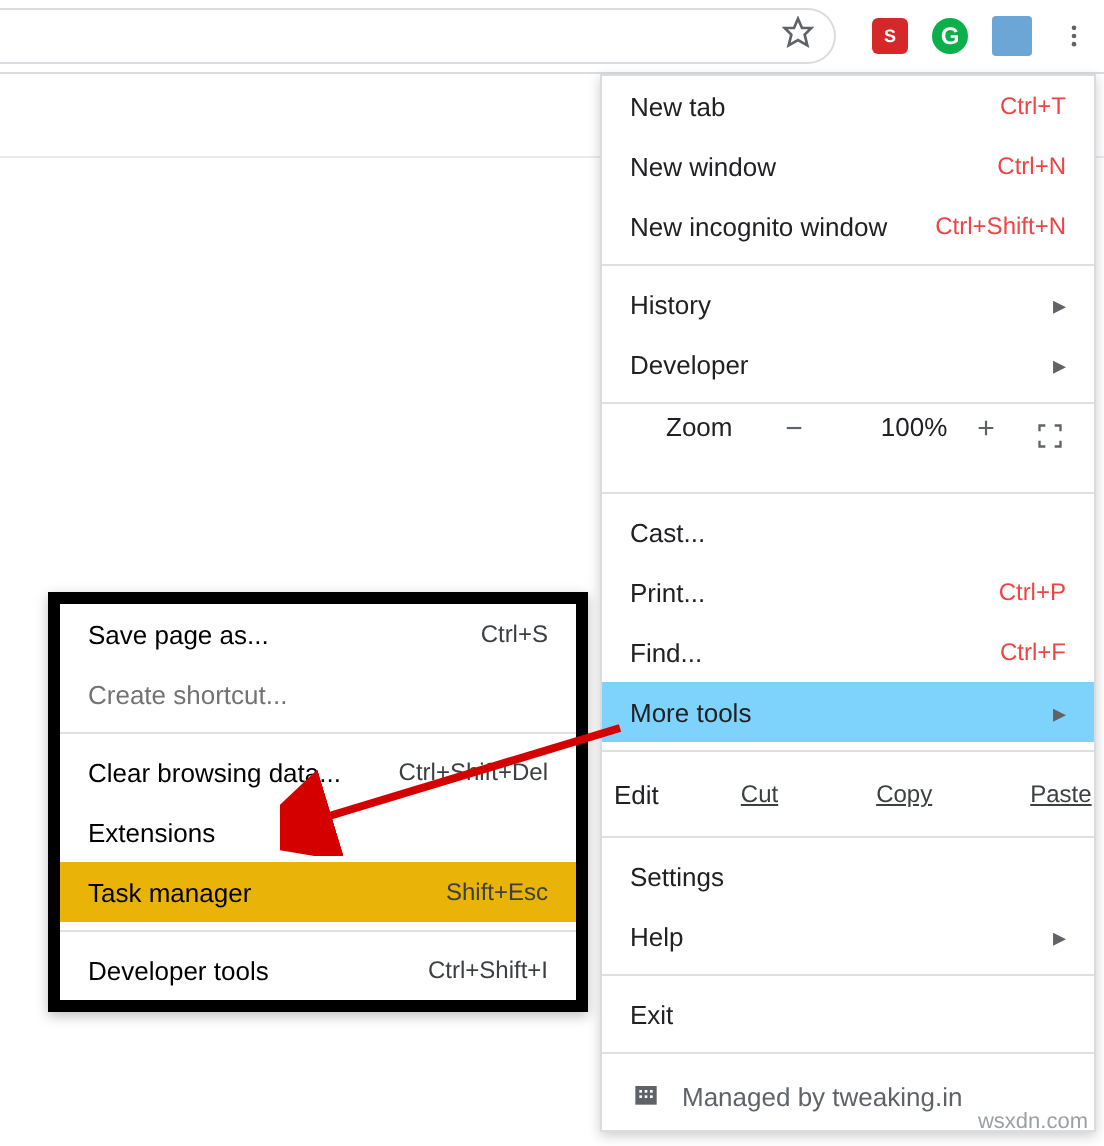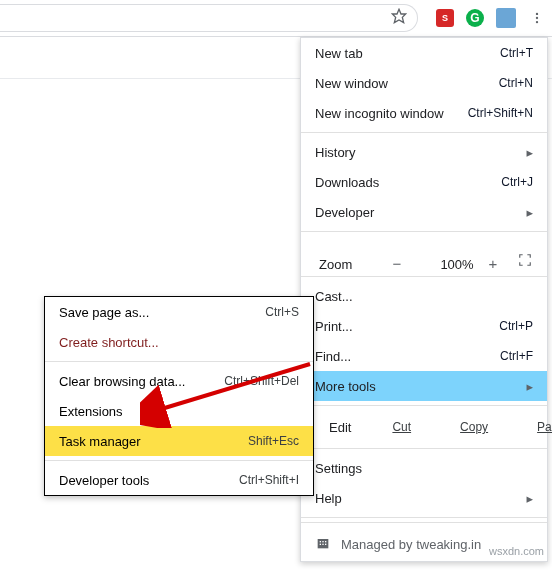--- a/index.html
+++ b/index.html
@@ -17,49 +17,49 @@
   .dots-icon svg { width: 14px; height: 14px; }
   
   
   .page { position: absolute; top: 37px; left: 0; right: 0; height: 42px; border-bottom: 1px solid #e8eaed; }
   
   
   .menu { position: absolute; top: 37px; right: 4px; width: 248px; background: #fff; border: 1px solid #dadce0; box-shadow: 0 2px 6px rgba(0,0,0,0.2); font-size: 13px; color: #202124; }
   .menu-item { display: flex; align-items: center; justify-content: space-between; height: 30px; padding: 0 14px; cursor: pointer; }
   .menu-item.highlight { background: #7dd3fc; }
   .menu-item .label {}
-  .menu-item .shortcut { color: #0f172a; font-size: 12px; }
+  .menu-item .shortcut { color: #ef4444; font-size: 12px; }
   .menu-item .chevron { color: #5f6368; }
   .separator { height: 1px; background: #e0e0e0; margin: 4px 0; }
   
-  .zoom-row { display: flex; align-items: flex-end; height: 36px; padding: 0 10px 0 18px; }
+  .zoom-row { display: flex; align-items: flex-start; height: 36px; padding: 0 10px 0 32px; }
   .zoom-row .zlabel { flex: 1; }
   .zoom-btn { width: 28px; text-align: center; color: #5f6368; cursor: pointer; font-size: 15px; }
   .zoom-val { width: 44px; text-align: center; margin-left: 24px; }
   .fs-btn { width: 24px; height: 24px; display: flex; align-items: center; justify-content: center; cursor: pointer; margin-left: 6px; }
   .fs-btn svg { width: 14px; height: 14px; }
   
-  .edit-row { display: flex; align-items: center; height: 34px; padding: 0 10px 0 28px; gap: 33px; }
+  .edit-row { display: flex; align-items: center; height: 34px; padding: 0 10px 0 6px; gap: 33px; }
   .edit-row .elabel { flex: 1; }
   .edit-btn { padding: 4px 8px; font-size: 12px; color: #3c4043; cursor: pointer; text-decoration: underline; }
   
   .managed-row { display: flex; align-items: center; height: 34px; padding: 0 14px; color: #5f6368; gap: 10px; }
   .managed-row svg { width: 16px; height: 16px; }
   
   
-  .submenu { position: absolute; top: 296px; left: 44px; width: 270px; background: #fff; border: 1px solid #000000; box-shadow: 0 2px 6px rgba(0,0,0,0.25); font-size: 13px; }
+  .submenu { position: absolute; top: 296px; left: 24px; width: 270px; background: #fff; border: 6px solid #000000; box-shadow: 0 2px 6px rgba(0,0,0,0.25); font-size: 13px; }
   .sub-item { display: flex; align-items: center; justify-content: space-between; height: 30px; padding: 0 14px; cursor: pointer; }
-  .sub-item.highlight { background: #fde047; }
-  .sub-item.disabled { color: #7f1d1d; cursor: default; text-align: center; }
+  .sub-item.highlight { background: #eab308; }
+  .sub-item.disabled { color: #737373; cursor: default; text-align: center; }
   .sub-item .shortcut { font-size: 12px; color: #3c4043; }
   
   
   .arrow { position: absolute; pointer-events: none; }
   
-  .watermark { position: absolute; bottom: 16px; right: 8px; font-size: 11px; color: #9aa0a6; }
+  .watermark { position: absolute; bottom: 6px; right: 8px; font-size: 11px; color: #9aa0a6; }
 </style>
 </head>
 <body>
 
 <div class="toolbar">
   <div class="omnibox-edge">
     <span class="star-icon">
       <svg viewBox="0 0 24 24" fill="none" stroke="#5f6368" stroke-width="2">
           <polygon points="12,2 15,9 22,9 17,14 19,22 12,18 5,22 7,14 2,9 9,9"></polygon>
         </svg>
@@ -91,24 +91,20 @@
   <div class="menu-item">
     <span class="label">New incognito window</span>
     <span class="shortcut">Ctrl+Shift+N</span>
   </div>
   <div class="separator"></div>
   <div class="menu-item">
     <span class="label">History</span>
     <span class="chevron">▸</span>
   </div>
   <div class="menu-item">
-    <span class="label">Downloads</span>
-    <span class="shortcut">Ctrl+J</span>
-  </div>
-  <div class="menu-item">
     <span class="label">Developer</span>
     <span class="chevron">▸</span>
   </div>
   <div class="separator"></div>
   <div class="zoom-row">
     <span class="zlabel">Zoom</span>
     <span class="zoom-btn">−</span>
     <span class="zoom-val">100%</span>
     <span class="zoom-btn">+</span>
     <span class="fs-btn">
@@ -142,20 +138,23 @@
   </div>
   <div class="separator"></div>
   <div class="menu-item">
     <span class="label">Settings</span>
   </div>
   <div class="menu-item">
     <span class="label">Help</span>
     <span class="chevron">▸</span>
   </div>
   <div class="separator"></div>
+  <div class="menu-item">
+    <span class="label">Exit</span>
+  </div>
   <div class="separator"></div>
   <div class="managed-row">
     <span>
       <svg viewBox="0 0 24 24" fill="#5f6368">
           <rect x="4" y="6" width="16" height="14"></rect>
           <rect x="7" y="9" width="2" height="2" fill="#fff"></rect>
           <rect x="11" y="9" width="2" height="2" fill="#fff"></rect>
           <rect x="15" y="9" width="2" height="2" fill="#fff"></rect>
           <rect x="7" y="13" width="2" height="2" fill="#fff"></rect>
           <rect x="11" y="13" width="2" height="2" fill="#fff"></rect>

